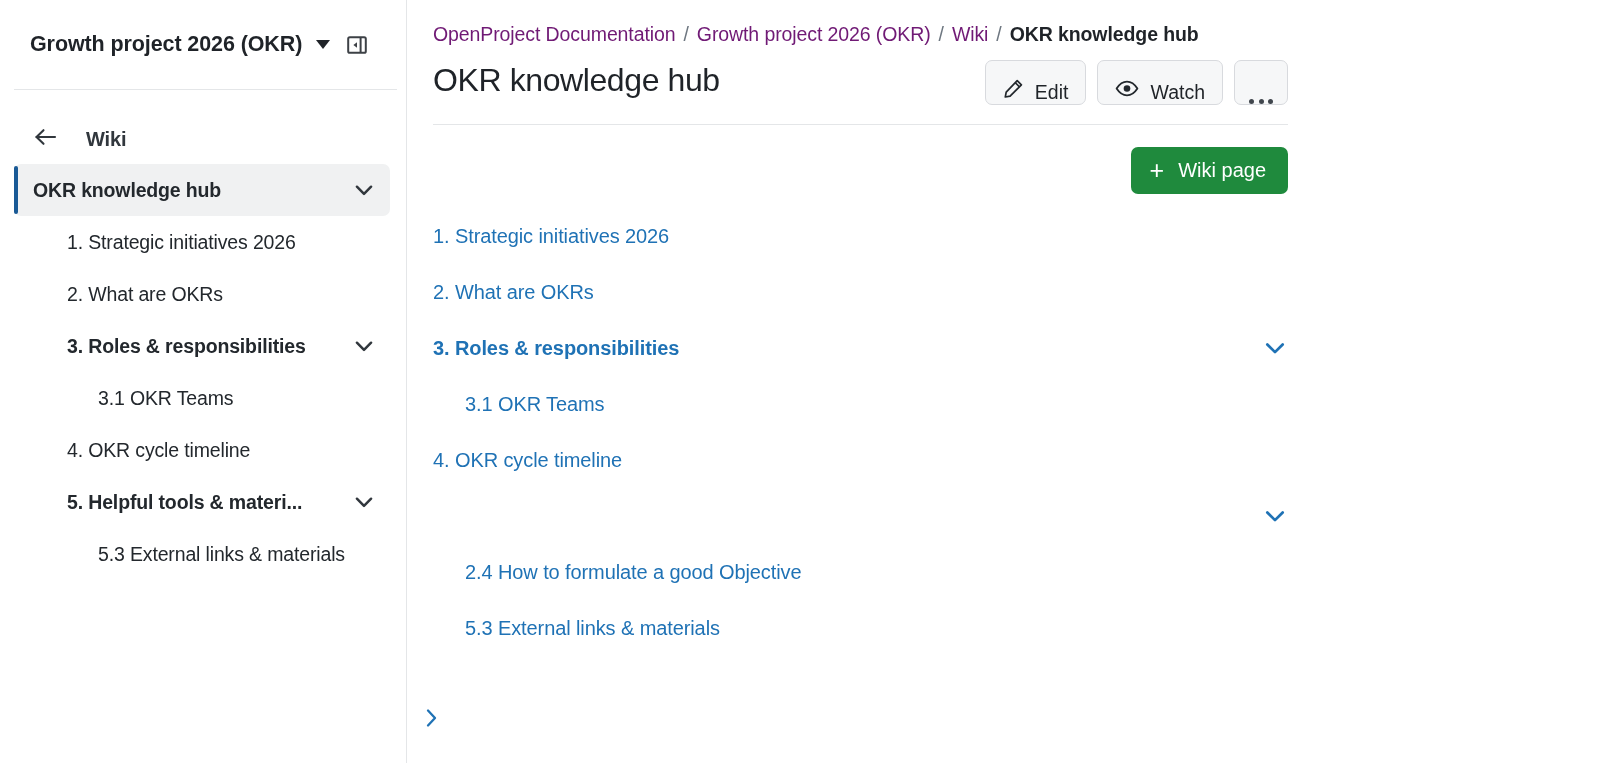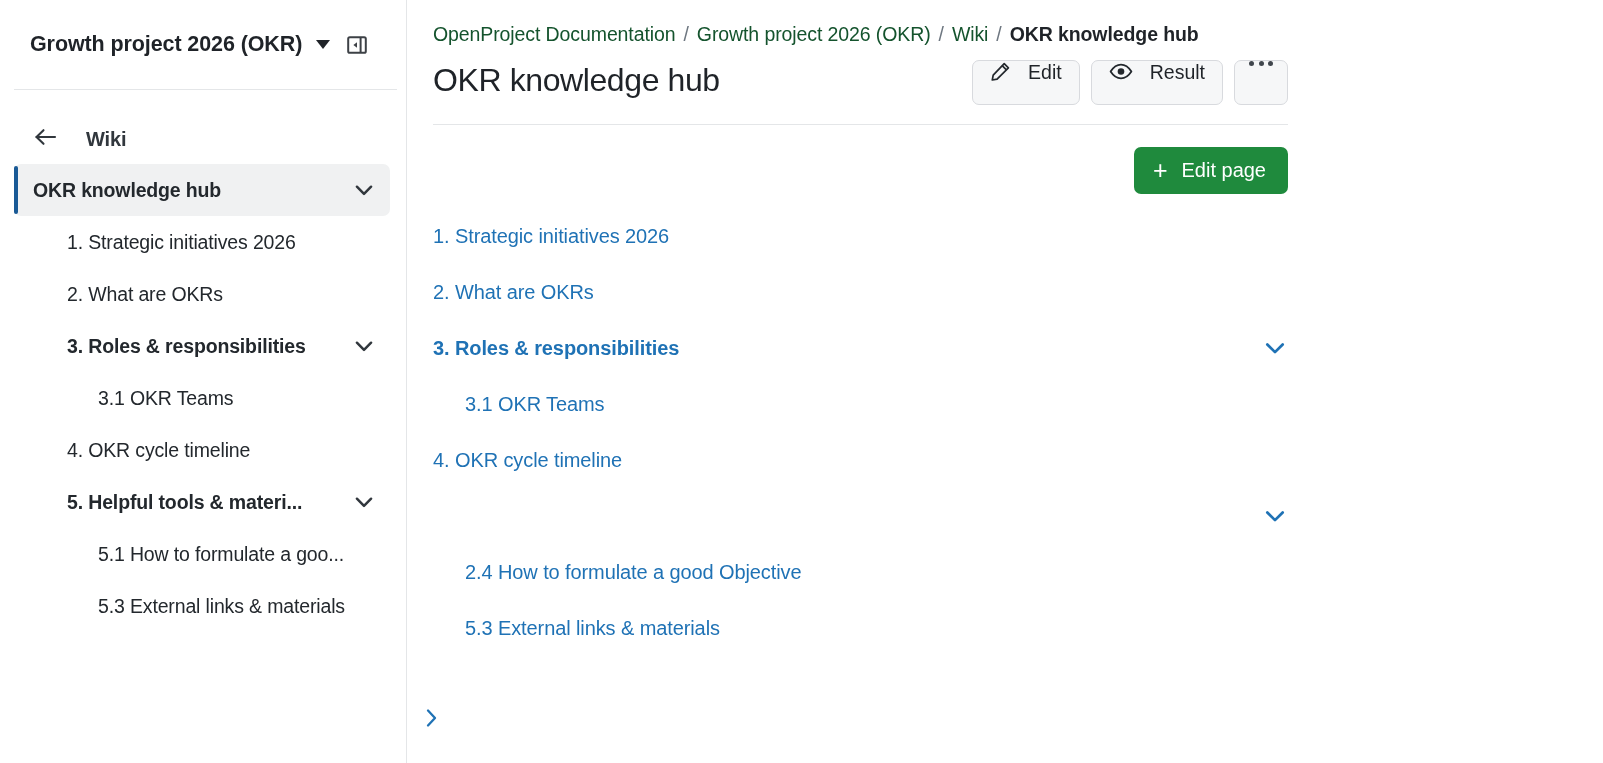--- a/index.html
+++ b/index.html
@@ -155,21 +155,21 @@
 
   .breadcrumb {
     display: flex;
     align-items: center;
     height: 46px;
     padding-left: 26px;
     padding-top: 22px;
     font-size: 19.5px;
     letter-spacing: -0.1px;
   }
-  .bc-link { color: #14532d; cursor: pointer; white-space: nowrap; }
+  .bc-link { color: #701a75; cursor: pointer; white-space: nowrap; }
   .bc-current { color: #1f2328; font-weight: 700; white-space: nowrap; }
   .bc-sep { color: #6e7781; margin: 0 8px; }
 
   .title-row {
     display: flex;
     align-items: flex-start;
     padding-left: 26px;
     padding-right: 22px;
     margin-top: 14px;
   }
@@ -180,22 +180,22 @@
     color: #1f2328;
     letter-spacing: -0.4px;
     flex: 1 1 auto;
     line-height: 1.25;
   }
 
   .actions { display: flex; align-items: center; gap: 11px; flex: 0 0 auto; }
 
   .btn {
     display: flex;
-    align-items: flex-start;
-    gap: 17px;
+    align-items: flex-end;
+    gap: 11px;
     height: 45px;
     padding: 0 17px;
     border: 1px solid #d8dade;
     border-radius: 7px;
     background: #f6f7f8;
     cursor: pointer;
     font-size: 19.5px;
     color: #1f2328;
     white-space: nowrap;
   }
@@ -339,23 +339,20 @@
         </div>
         <div class="tree-row lvl-1 bold">
           <span class="tree-label">5. Helpful tools &amp; materi...</span>
           <span class="tree-chevron">
             <svg width="24" height="24" viewBox="0 0 22 22">
               <polyline points="4.5,8 11,14.5 17.5,8" fill="none" stroke="#31373d" stroke-width="2.3" stroke-linecap="round" stroke-linejoin="round"></polyline>
             </svg>
           </span>
         </div>
         <div class="tree-row lvl-2">
-          <span class="tree-label">5.1 How to formulate a goo...</span>
-        </div>
-        <div class="tree-row lvl-2">
           <span class="tree-label">5.3 External links &amp; materials</span>
         </div>
       </nav>
   </aside>
 
   <main id="main">
 
     <div class="breadcrumb" id="breadcrumb">
         <span class="bc-link">OpenProject Documentation</span>
         <span class="bc-sep">/</span>
@@ -380,39 +377,39 @@
           <span>Edit</span>
         </div>
 
         <div class="btn">
           <span>
             <svg width="24" height="21" viewBox="0 0 24 21" aria-hidden="true">
               <path d="M1.6 10.5 C5 5.2, 8.6 3.6, 12 3.6 C15.4 3.6, 19 5.2, 22.4 10.5 C19 15.8, 15.4 17.4, 12 17.4 C8.6 17.4, 5 15.8, 1.6 10.5 Z" fill="none" stroke="#23282d" stroke-width="1.8" stroke-linejoin="round"></path>
               <circle cx="12" cy="10.5" r="3.3" fill="#23282d"></circle>
             </svg>
           </span>
-          <span>Result</span>
+          <span>Watch</span>
         </div>
 
         <div class="btn icon-only">
           <span class="dots">
               <i></i>
               <i></i>
               <i></i>
             </span>
         </div>
       </div>
     </div>
 
     <div class="title-divider"></div>
 
     <div class="add-row">
       <button class="btn-green">
         <span class="plus-glyph">+</span>
-        <span>Edit page</span>
+        <span>Wiki page</span>
       </button>
     </div>
 
     <div class="toc" id="toc">
         <div class="toc-item toc-d0">
           <span class="toc-link">1. Strategic initiatives 2026</span>
         </div>
         <div class="toc-item toc-d0">
           <span class="toc-link">2. What are OKRs</span>
         </div>

